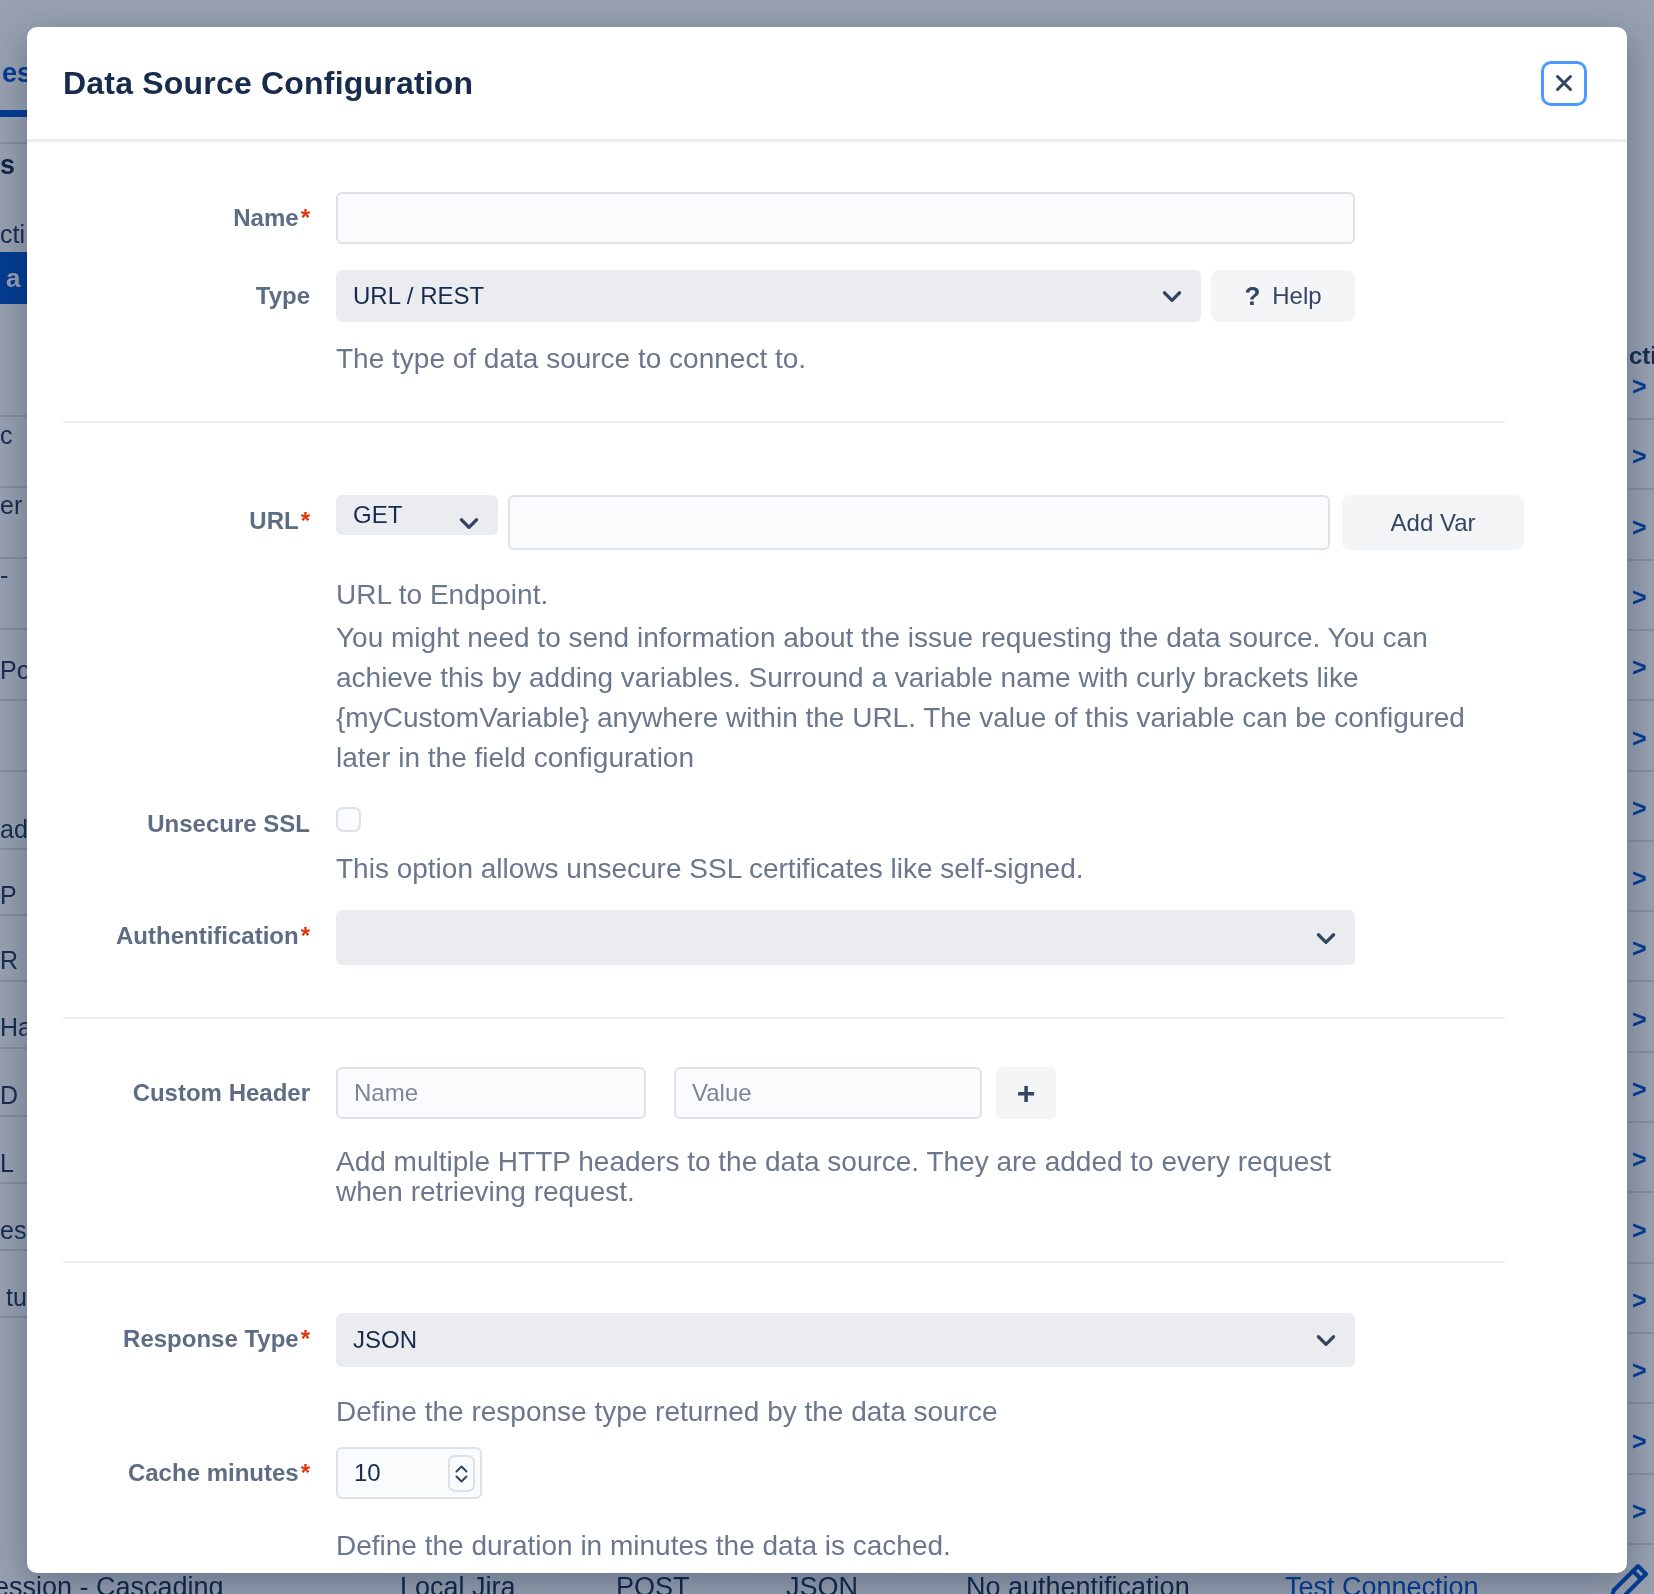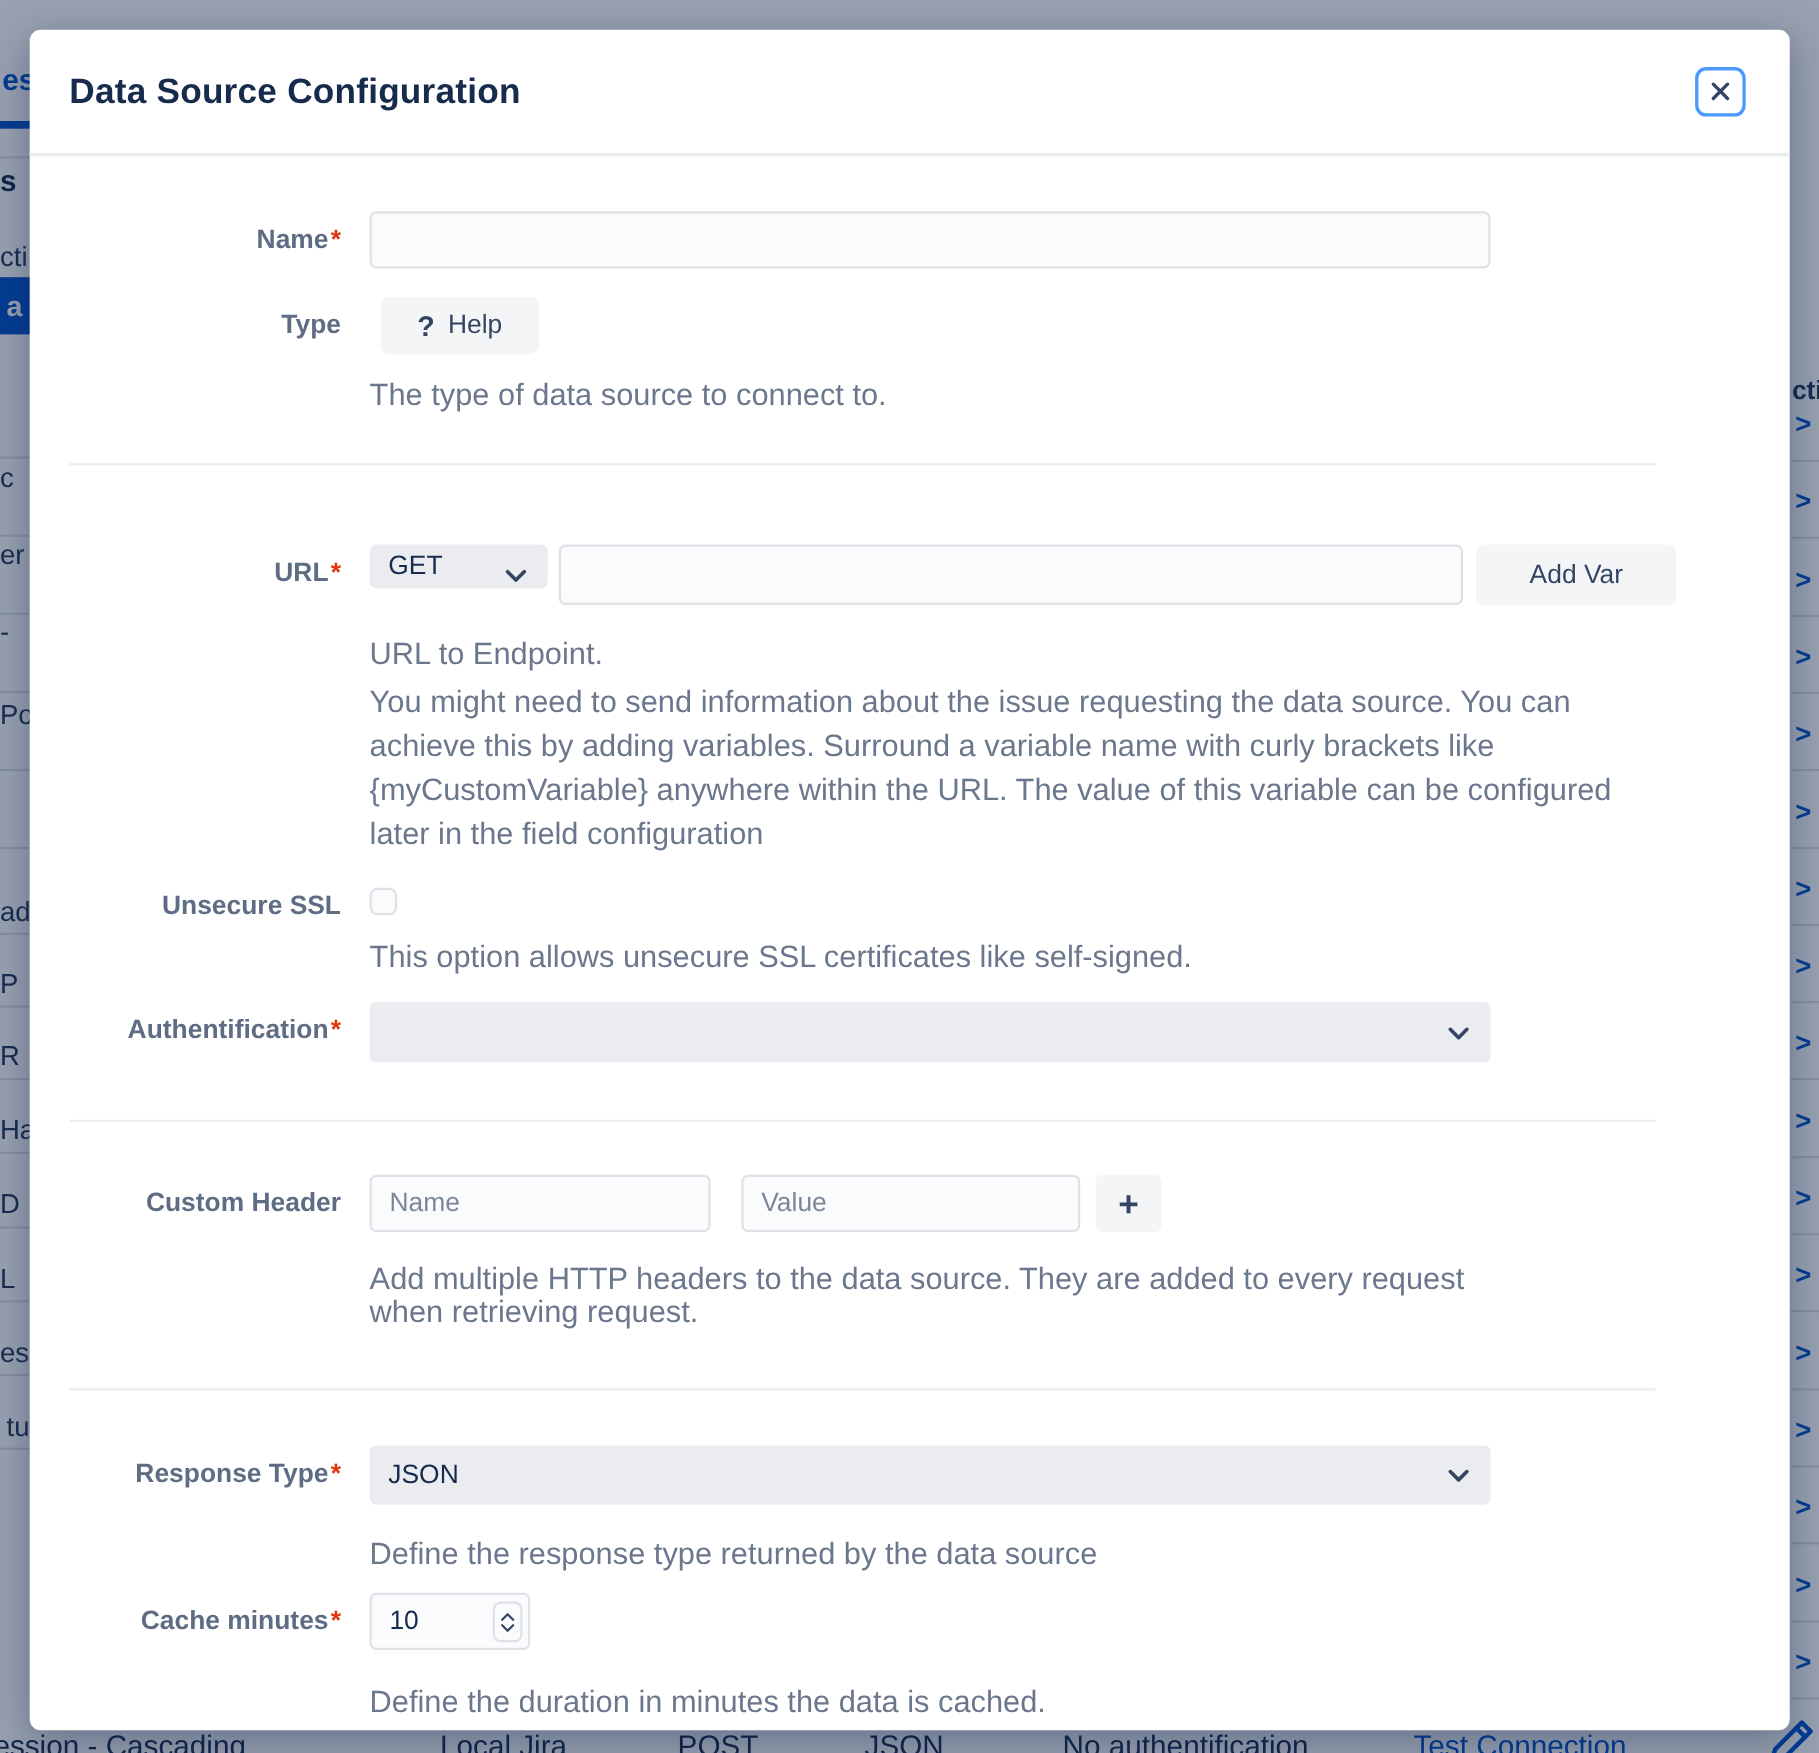--- a/index.html
+++ b/index.html
@@ -97,21 +97,21 @@
     <div class="bg-divider" style="top:142px;width:27px;"></div>
     <div class="bg-abs bg-section" style="left:0;top:150px;">s</div>
     <div class="bg-abs bg-item" style="left:0;top:220px;">cti</div>
     <div class="bg-selected">
       <span>a</span>
     </div>
     <div id="bg-left-rows">
         <div class="bg-abs bg-item" style="left: 0px; top: 421px;">c</div>
         <div class="bg-abs bg-item" style="left: 0px; top: 491px;">er</div>
         <div class="bg-abs bg-item" style="left: 0px; top: 561px;">-</div>
-        <div class="bg-abs bg-item" style="left: 0px; top: 636px;">Po</div>
+        <div class="bg-abs bg-item" style="left: 0px; top: 656px;">Po</div>
         <div class="bg-abs bg-item" style="left: 0px; top: 815px;">ad</div>
         <div class="bg-abs bg-item" style="left: 0px; top: 881px;">P</div>
         <div class="bg-abs bg-item" style="left: 0px; top: 946px;">R</div>
         <div class="bg-abs bg-item" style="left: 0px; top: 1013px;">Ha</div>
         <div class="bg-abs bg-item" style="left: 0px; top: 1081px;">D</div>
         <div class="bg-abs bg-item" style="left: 0px; top: 1149px;">L</div>
         <div class="bg-abs bg-item" style="left: 0px; top: 1216px;">es</div>
         <div class="bg-abs bg-item" style="left: 6px; top: 1283px;">tu</div>
         <div class="bg-divider" style="top: 415px; width: 27px;"></div>
         <div class="bg-divider" style="top: 486px; width: 27px;"></div>
@@ -205,20 +205,26 @@
           <input type="text" class="tinput w-full" value="" style="">
         </div>
       </div>
 
       <div class="frow" style="margin-top:26px;">
         <div class="flabel">
           <span>Type</span>
         </div>
         <div class="fctl">
           <div class="hstack">
+            <div class="select w-full">
+              <span>URL / REST</span>
+              <svg class="chev" width="26" height="26" viewBox="0 0 24 24">
+                <path d="M5 9 L12 16 L19 9" stroke="#344563" stroke-width="3" fill="none" stroke-linecap="round" stroke-linejoin="round"></path>
+              </svg>
+            </div>
             <button class="gbtn" style="width:144px;margin-left:10px;flex:0 0 auto;">
               <span style="font-weight:700;font-size:26px;margin-right:12px;">?</span>
               <span>Help</span>
             </button>
           </div>
           <div class="helper" style="margin-top:22px;">The type of data source to connect to.</div>
         </div>
       </div>
 
       <hr class="divider" style="margin-top:47px;">

